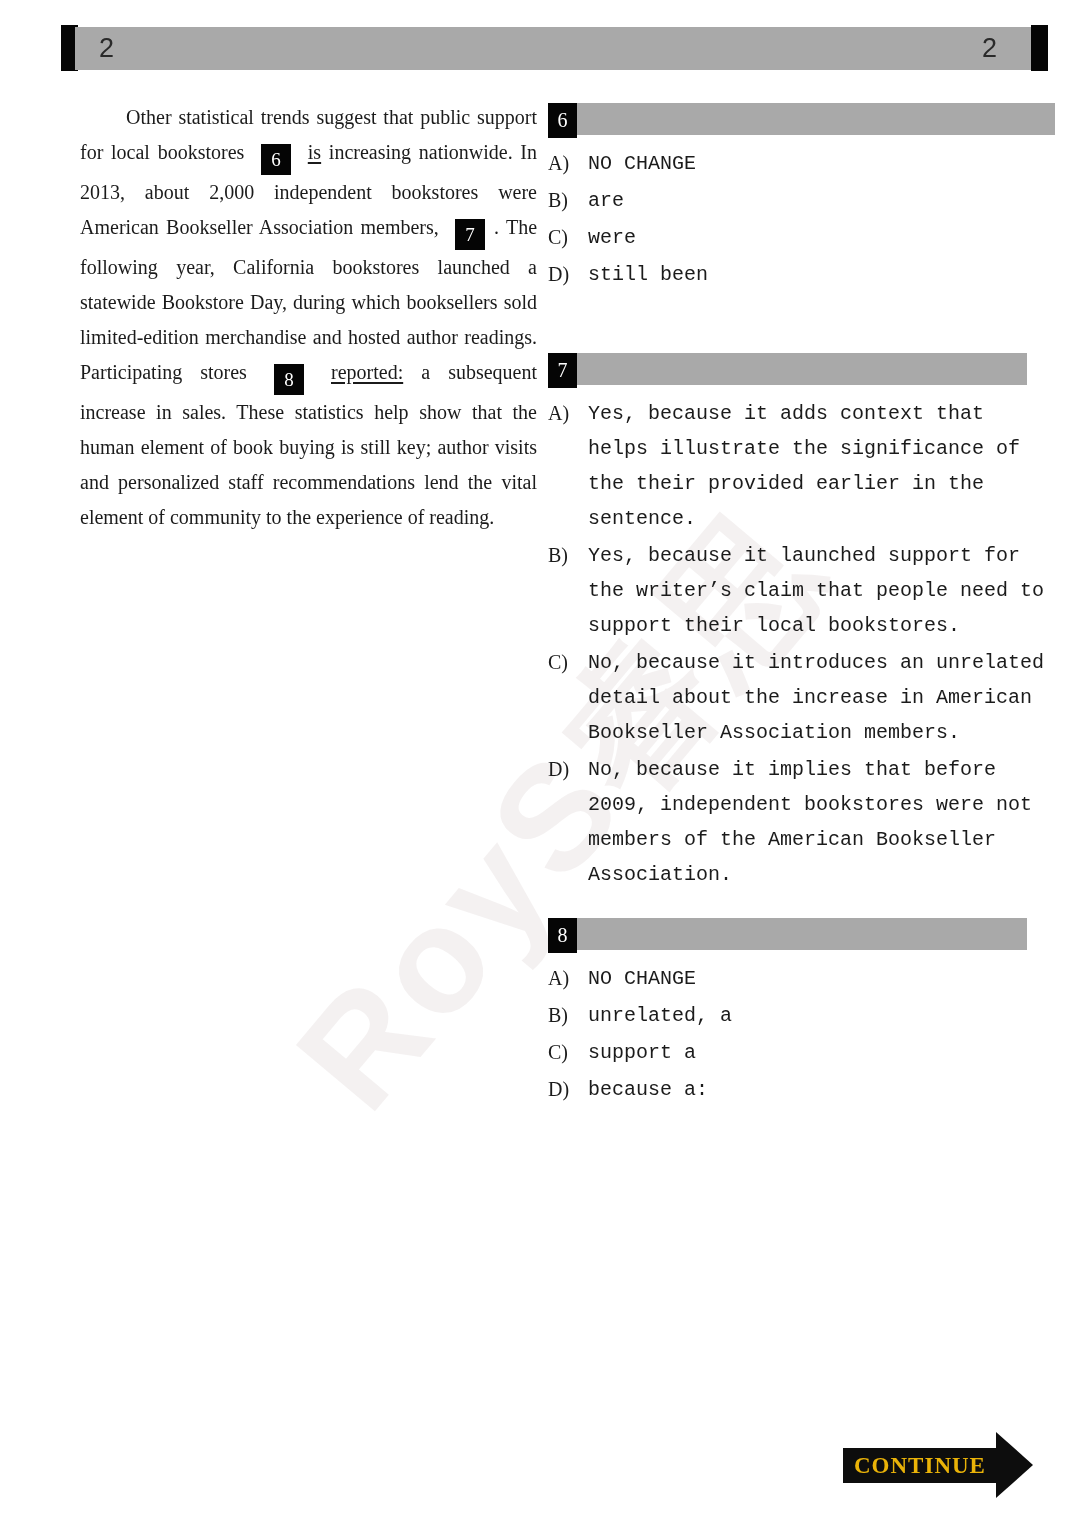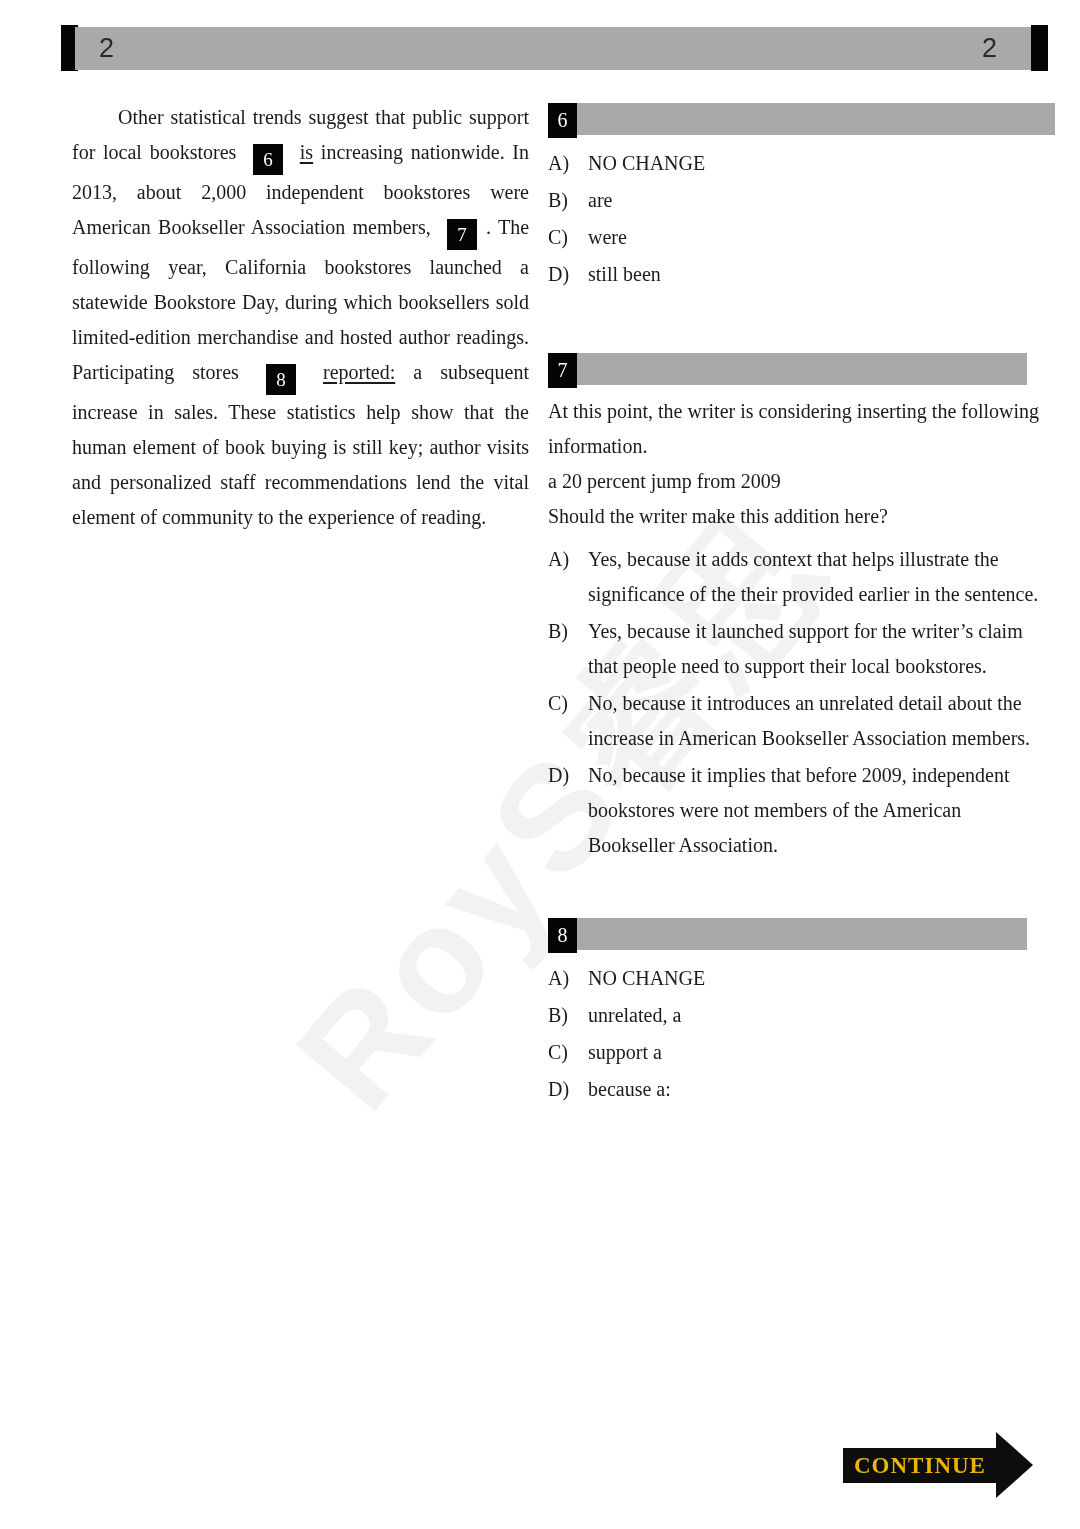--- a/index.html
+++ b/index.html
@@ -39,21 +39,21 @@
     font-family: "Liberation Sans", sans-serif;
     font-weight: bold; font-size: 150px; letter-spacing: 6px;
     color: rgba(170, 150, 150, 0.13);
     white-space: nowrap;
     pointer-events: none;
     z-index: 0;
   }
 
   
   .passage {
-    position: absolute; left: 72px; top: 100px; width: 457px;
+    position: absolute; left: 80px; top: 100px; width: 457px;
     font-size: 20px; line-height: 35px;
     text-align: justify;
     z-index: 1;
   }
   .passage p { margin: 0; text-indent: 46px; }
   .qbox {
     display: inline-block; width: 30px; height: 31px;
     background: #050505; color: #ffffff;
     text-align: center; line-height: 31px; font-size: 19px;
     margin: 0 9px; vertical-align: -7px; text-indent: 0;
@@ -73,21 +73,21 @@
   }
   .qbar { position: absolute; left: 29px; top: 0; height: 32px; background: #a9a9a9; }
   #q6 .qbar { width: 478px; }
   #q7 .qbar { width: 450px; }
   #q8 .qbar { width: 450px; }
   .stem { margin-top: 6px; font-size: 20px; line-height: 35px; }
   .stem p { margin: 0; }
   .options { margin-top: 8px; }
   .option { display: flex; font-size: 20px; line-height: 35px; margin-bottom: 2px; }
   .option .letter { width: 40px; flex-shrink: 0; }
-  .option .otext { flex: 1; }
+  .option .otext { flex: 1; font-family: Liberation Mono, monospace; }
 
   
   .continue {
     position: absolute; left: 843px; top: 1432px;
     display: flex; align-items: center; z-index: 1;
     cursor: pointer;
   }
   .continue-label {
     background: #0d0d0d; color: #eab308;
     height: 35px; line-height: 35px; padding: 0 11px;
@@ -150,25 +150,20 @@
         <span class="otext">still been</span>
       </div>
     </div>
   </div>
 
   <div class="question" id="q7">
     <div class="qheader">
       <div class="qnum">7</div>
       <div class="qbar"></div>
     </div>
-    <div class="stem">
-      <p>At this point, the writer is considering inserting the following information.</p>
-      <p>a 20 percent jump from 2009</p>
-      <p>Should the writer make this addition here?</p>
-    </div>
     <div class="options">
       <div class="option">
         <span class="letter">A)</span>
         <span class="otext">Yes, because it adds context that helps illustrate the significance of the their provided earlier in the sentence.</span>
       </div>
       <div class="option">
         <span class="letter">B)</span>
         <span class="otext">Yes, because it launched support for the writer’s claim that people need to support their local bookstores.</span>
       </div>
       <div class="option">

